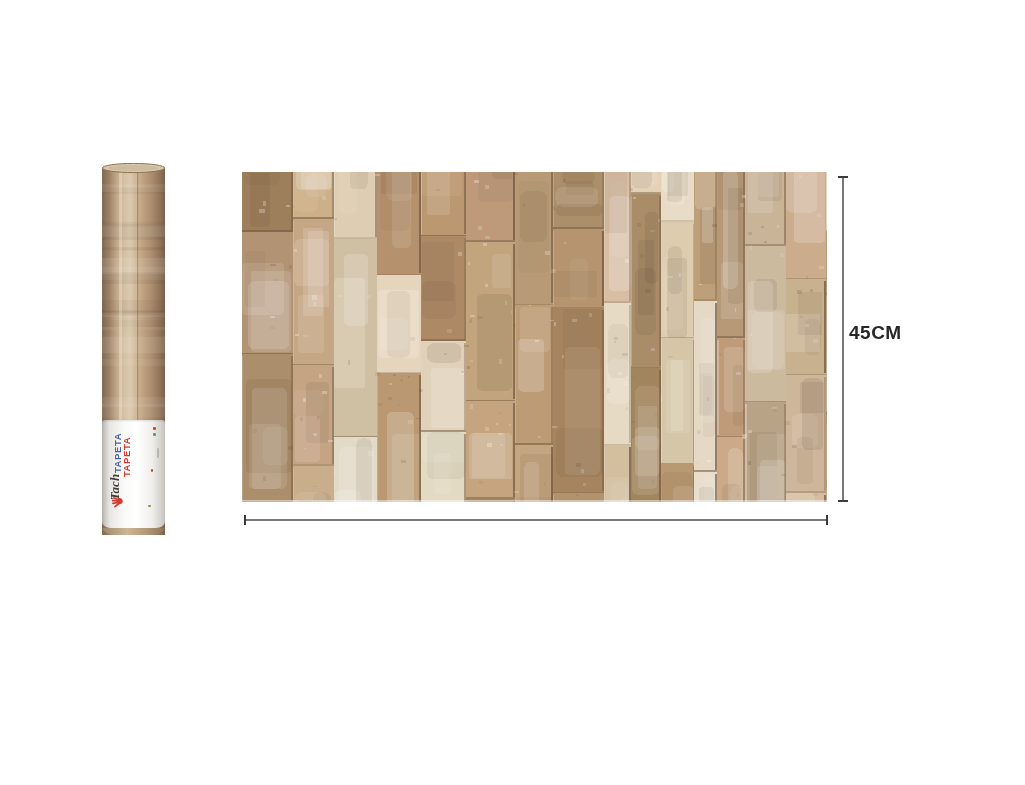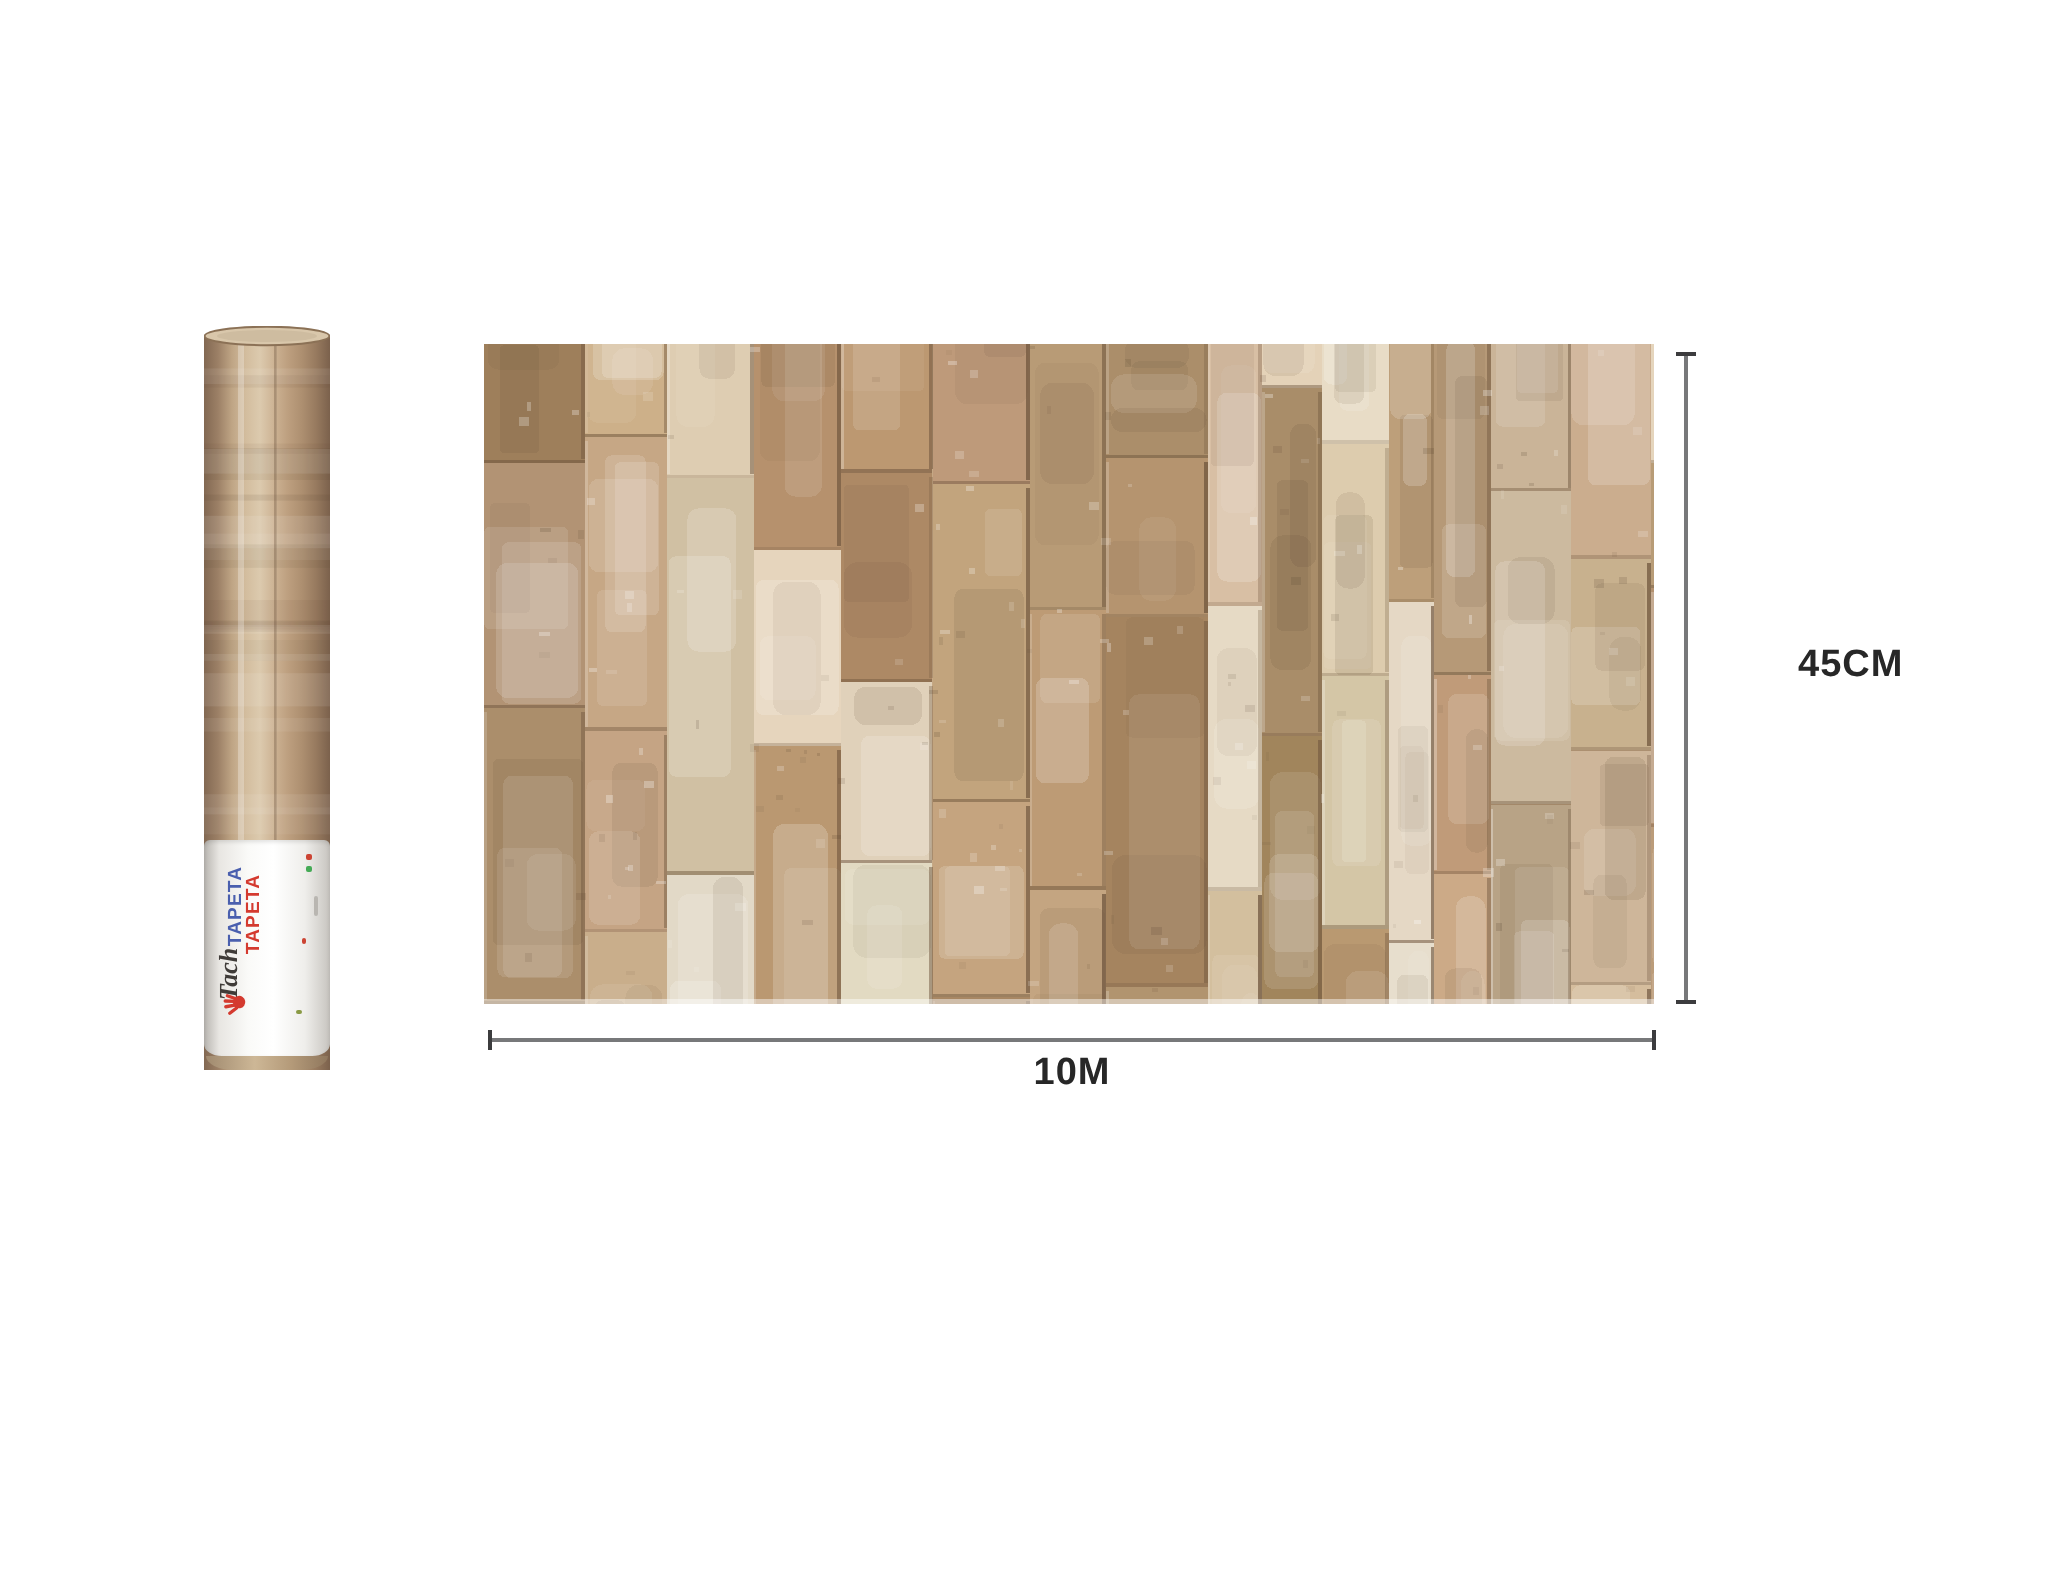--- a/index.html
+++ b/index.html
@@ -31,21 +31,21 @@
   
   .dimline{position:absolute;background:#77787a;}
   .dimcap{position:absolute;background:#3c3c3e;}
   .v-line{left:842px;top:177px;width:2px;height:324px;}
   .v-cap-top{left:838px;top:176px;width:10px;height:2px;}
   .v-cap-bottom{left:838px;top:500px;width:10px;height:2px;}
   .h-line{left:245px;top:519px;width:582px;height:2px;}
   .h-cap-left{left:244px;top:515px;width:2px;height:10px;}
   .h-cap-right{left:826px;top:515px;width:2px;height:10px;}
   .dim-label{position:absolute;color:#272727;font-weight:700;font-size:19px;letter-spacing:.5px;}
-  .height-label{left:899px;top:322px;}
+  .height-label{left:849px;top:322px;}
   .width-label-wrap{left:245px;top:526px;width:582px;text-align:center;}
 </style>
 </head>
 <body>
 
 <div class="stage" style="background: rgb(255, 255, 255);">
 
   <div class="roll">
     <svg id="roll-svg" width="63" height="372" viewBox="0 0 63 372">
         <defs>
@@ -644,17 +644,14 @@
   </div>
 
   <div class="dimline v-line" style="background: rgb(119, 120, 122);"></div>
   <div class="dimcap v-cap-top" style="background: rgb(60, 60, 62);"></div>
   <div class="dimcap v-cap-bottom" style="background: rgb(60, 60, 62);"></div>
   <div class="dim-label height-label" style="color: rgb(39, 39, 39);">45CM</div>
 
   <div class="dimline h-line" style="background: rgb(119, 120, 122);"></div>
   <div class="dimcap h-cap-left" style="background: rgb(60, 60, 62);"></div>
   <div class="dimcap h-cap-right" style="background: rgb(60, 60, 62);"></div>
-  <div class="dim-label width-label-wrap" style="color: rgb(39, 39, 39);">
-    <span>10M</span>
-  </div>
 
 </div>
 
 </body></html>

